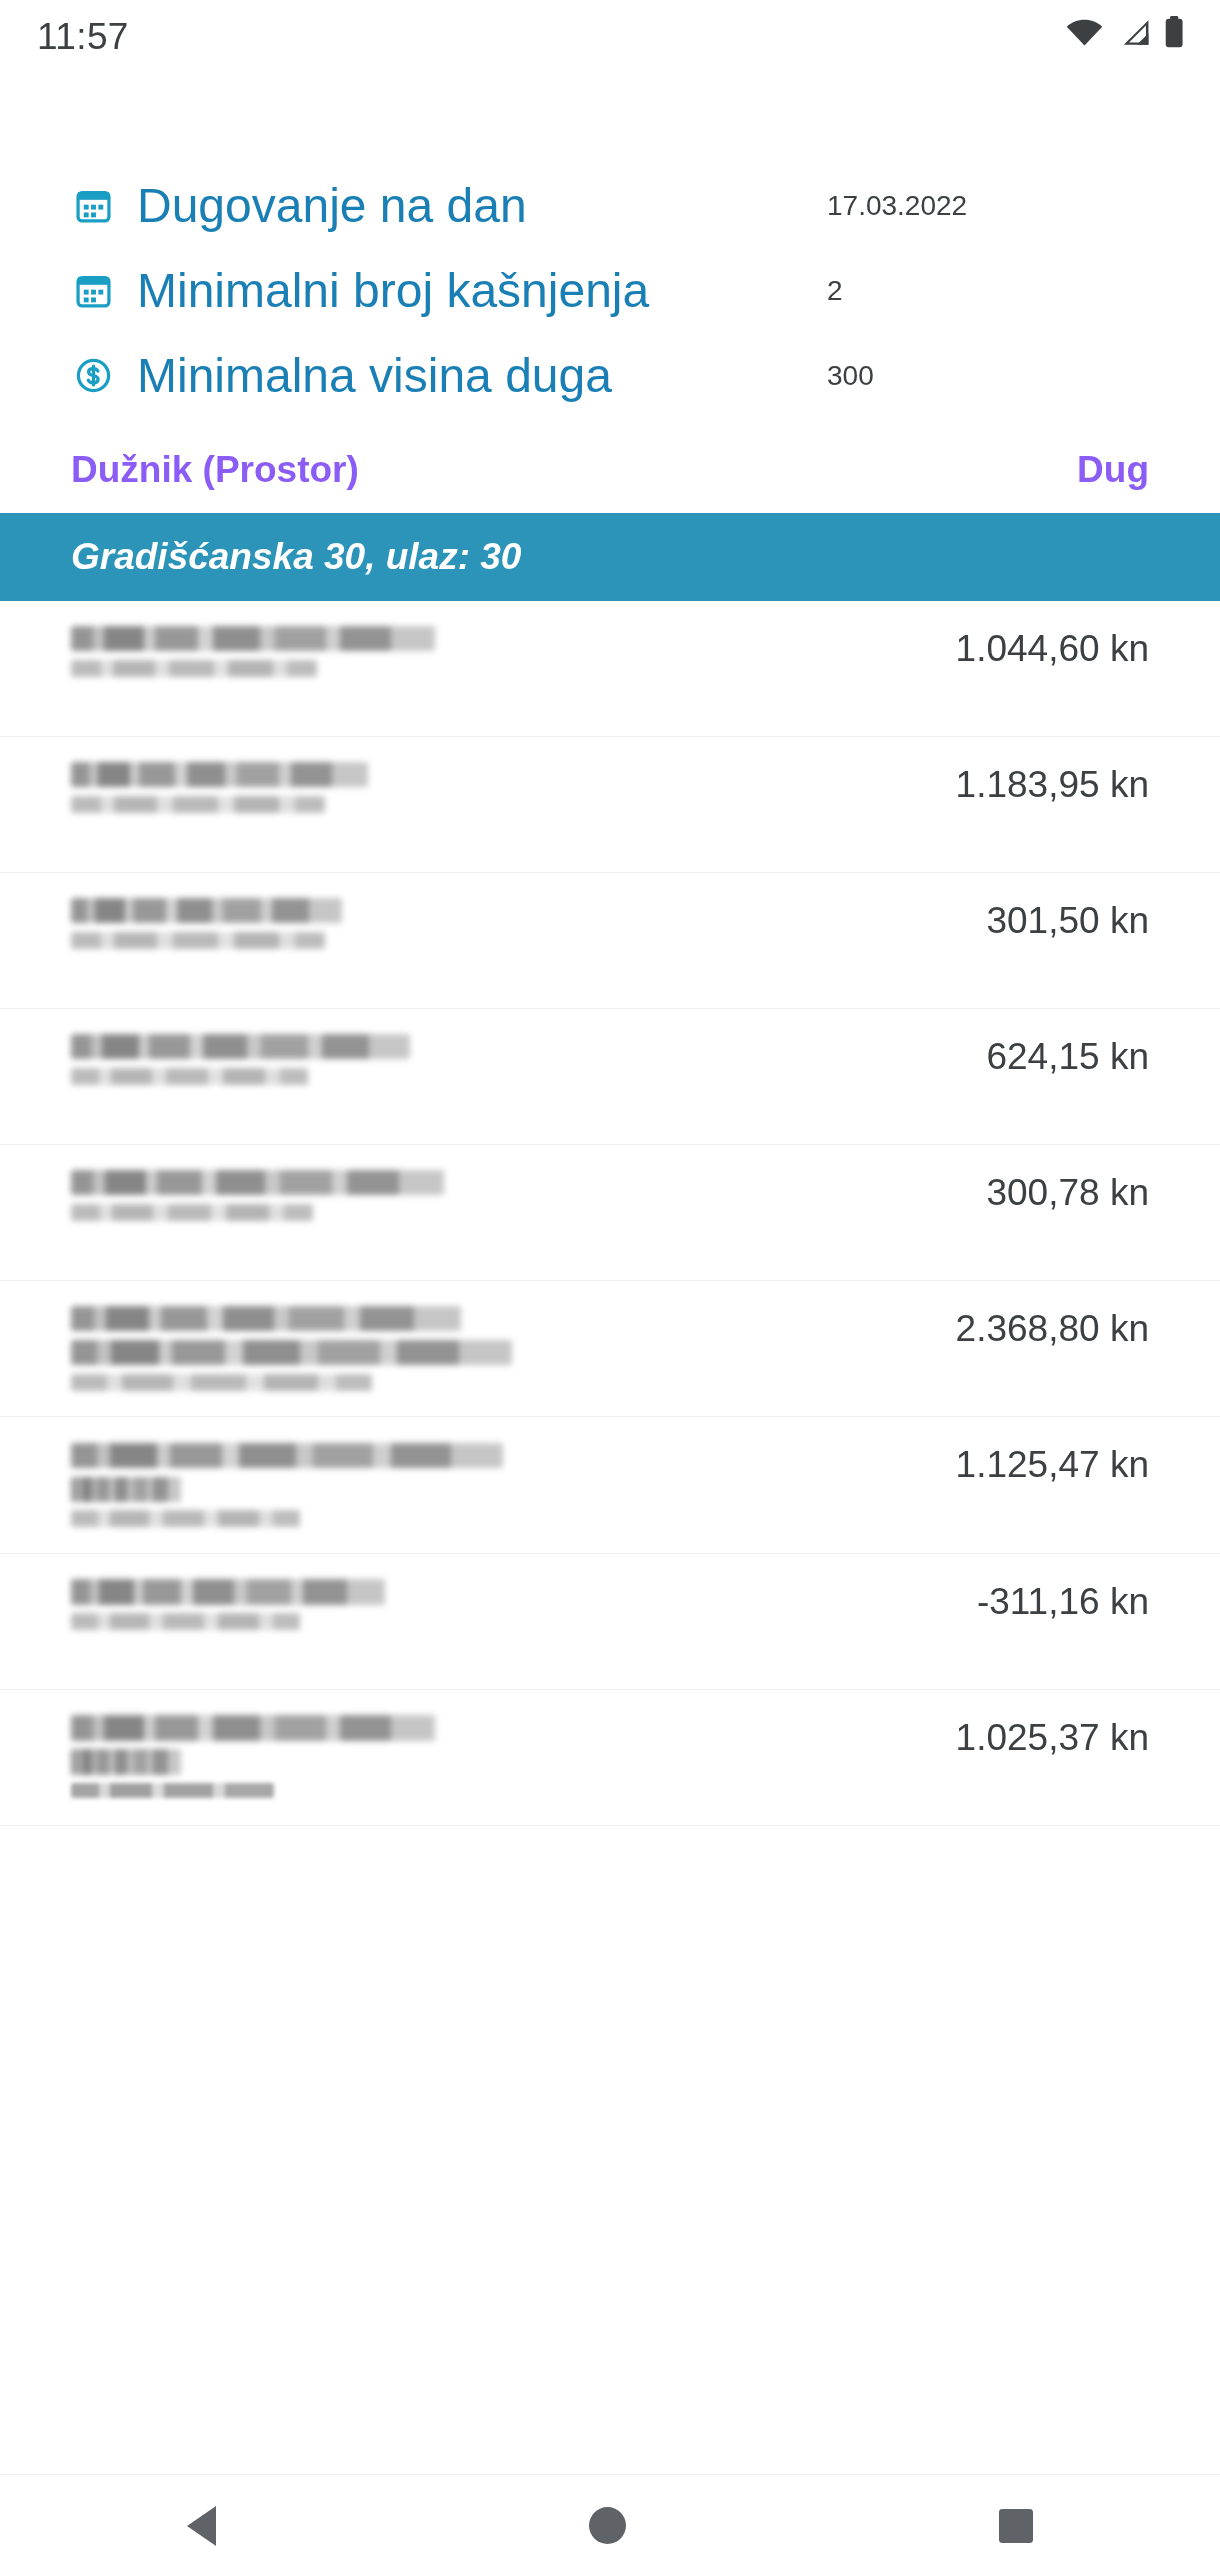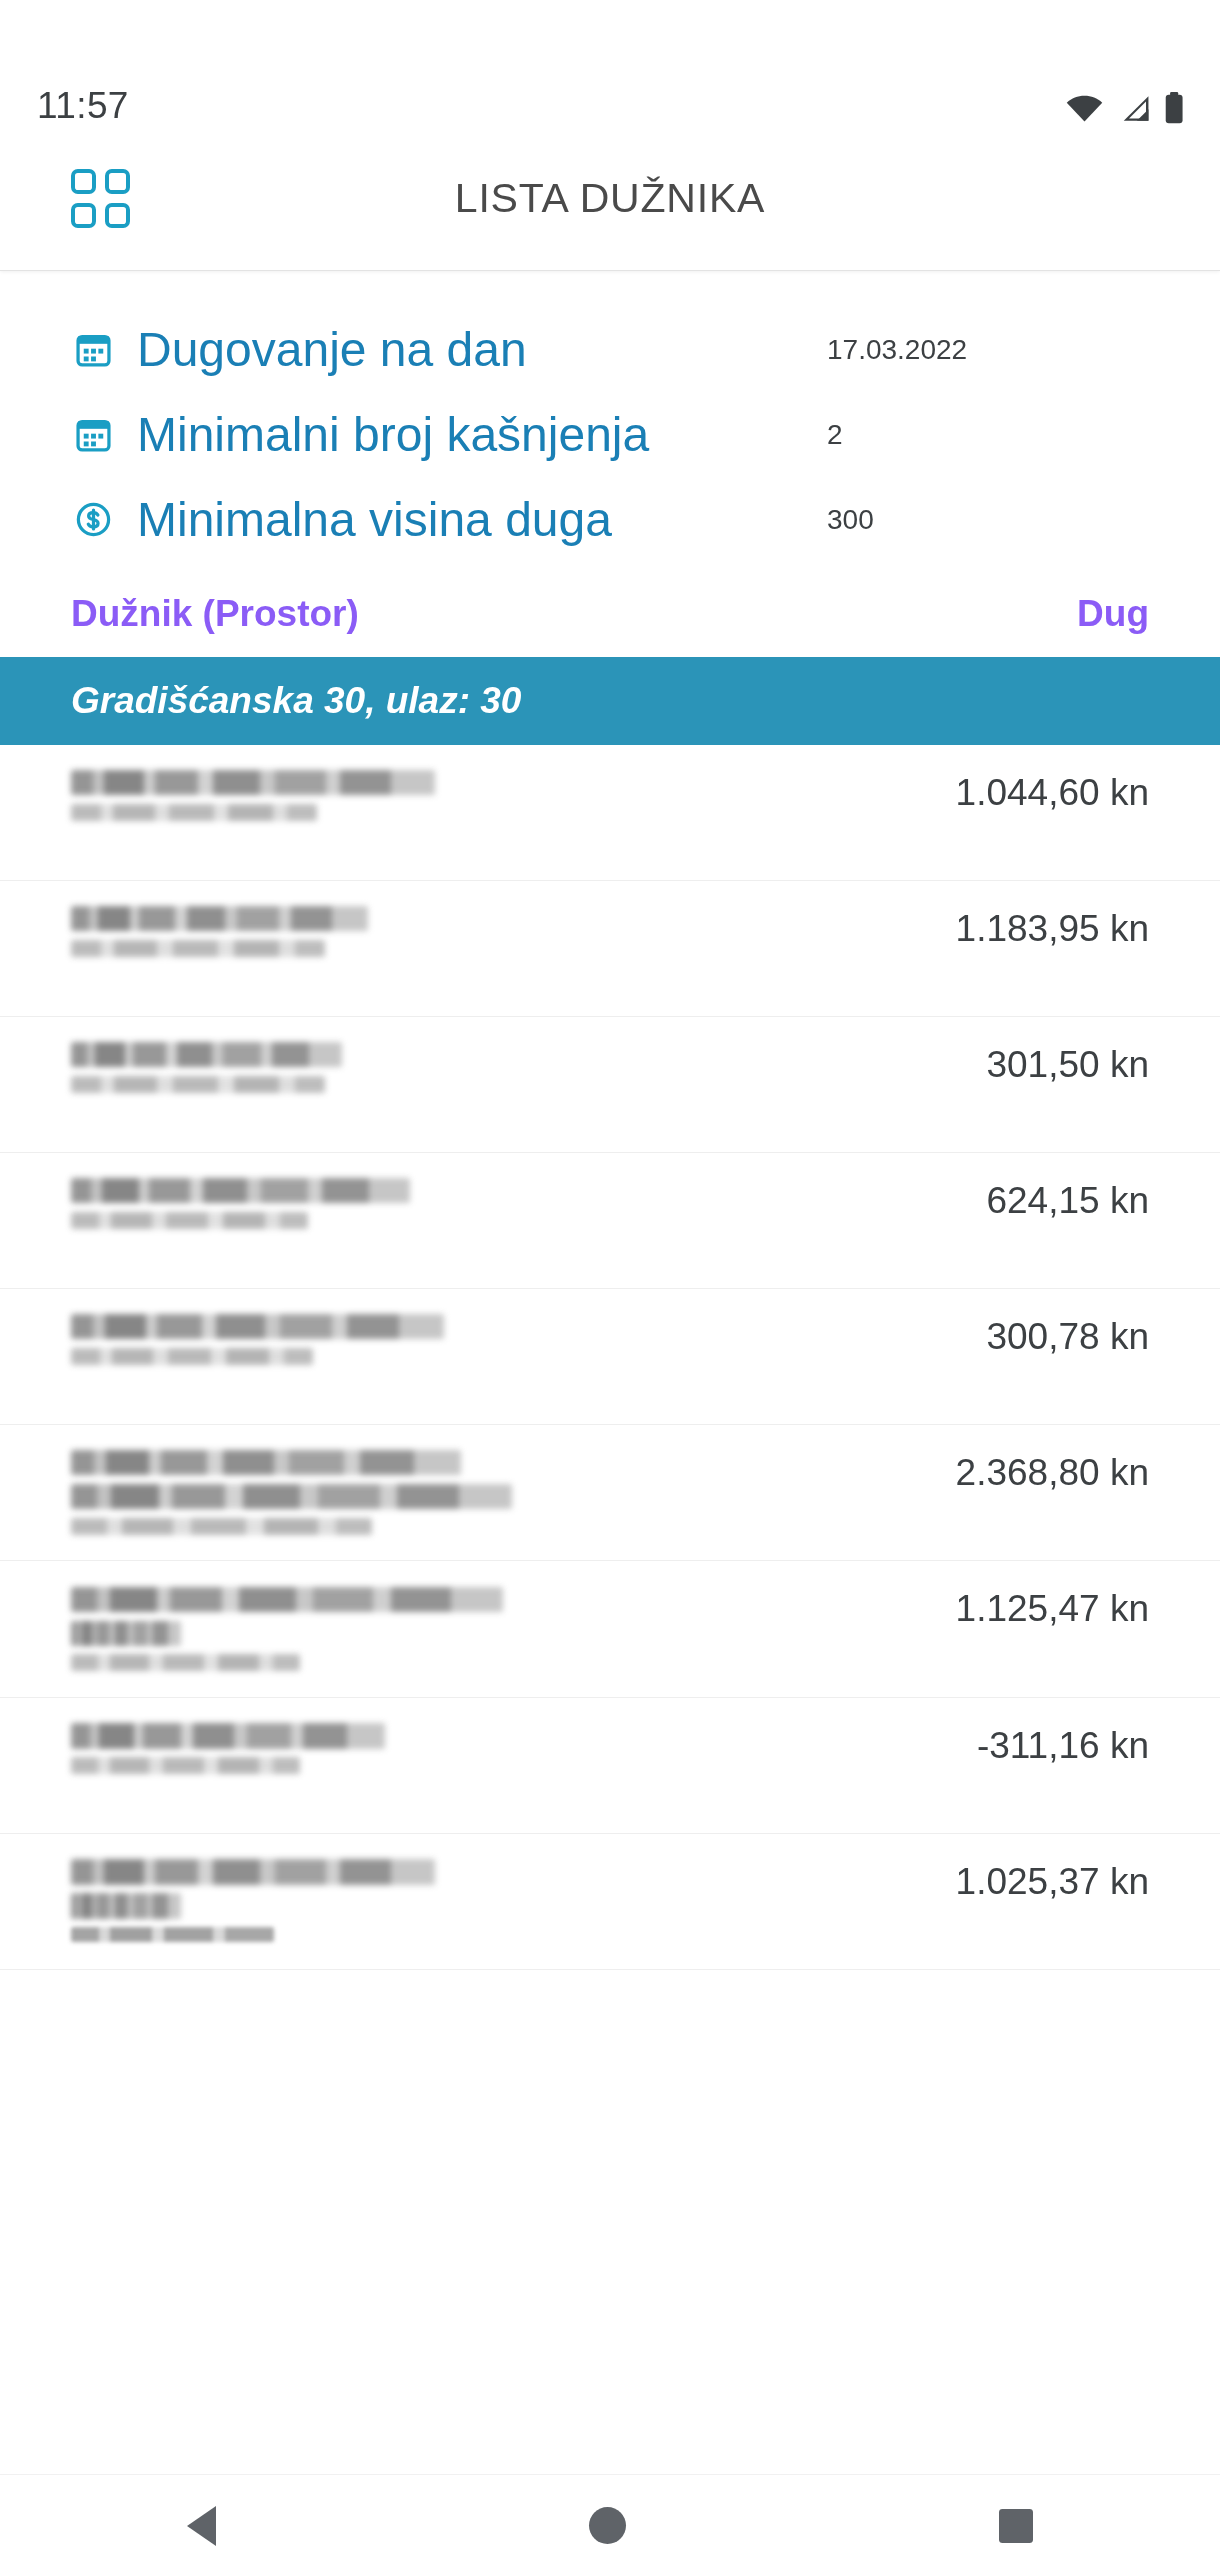--- a/index.html
+++ b/index.html
@@ -17,21 +17,21 @@
     background: #ffffff;
     display: flex;
     flex-direction: column;
   }
 
   
   .status-bar {
     height: 127px;
     flex: 0 0 127px;
     display: flex;
-    align-items: flex-end;
+    align-items: flex-start;
     justify-content: space-between;
     padding: 16px 36px 0 37px;
   }
   .status-time {
     font-size: 37px;
     color: #3c4043;
     letter-spacing: 0.4px;
   }
   .status-icons {
     display: flex;
@@ -242,29 +242,20 @@
       </span>
       <span class="ico-battery">
         <svg width="20.3" height="32" viewBox="0 0 12 19">
           <rect x="3.6" y="0" width="4.8" height="2" rx="0.7" fill="#3c4043"></rect>
           <rect x="1" y="1.6" width="10" height="17" rx="1.8" fill="#3c4043"></rect>
         </svg>
       </span>
     </div>
   </div>
 
-  <div class="app-bar">
-    <div class="grid-btn">
-      <span></span>
-      <span></span>
-      <span></span>
-      <span></span>
-    </div>
-    <div class="app-title">LISTA DUŽNIKA</div>
-  </div>
 
   <div class="filters">
 
     <div class="filter-row">
       <span class="filter-icon">
         <svg width="39" height="39" viewBox="0 0 24 24">
           <rect x="2.5" y="4" width="19" height="17.5" rx="2.5" fill="none" stroke="#1a9ec4" stroke-width="2"></rect>
           <rect x="2.5" y="4" width="19" height="4.5" fill="#1a9ec4"></rect>
           <rect x="6" y="11.5" width="3" height="3" fill="#1a9ec4"></rect>
           <rect x="10.5" y="11.5" width="3" height="3" fill="#1a9ec4"></rect>

